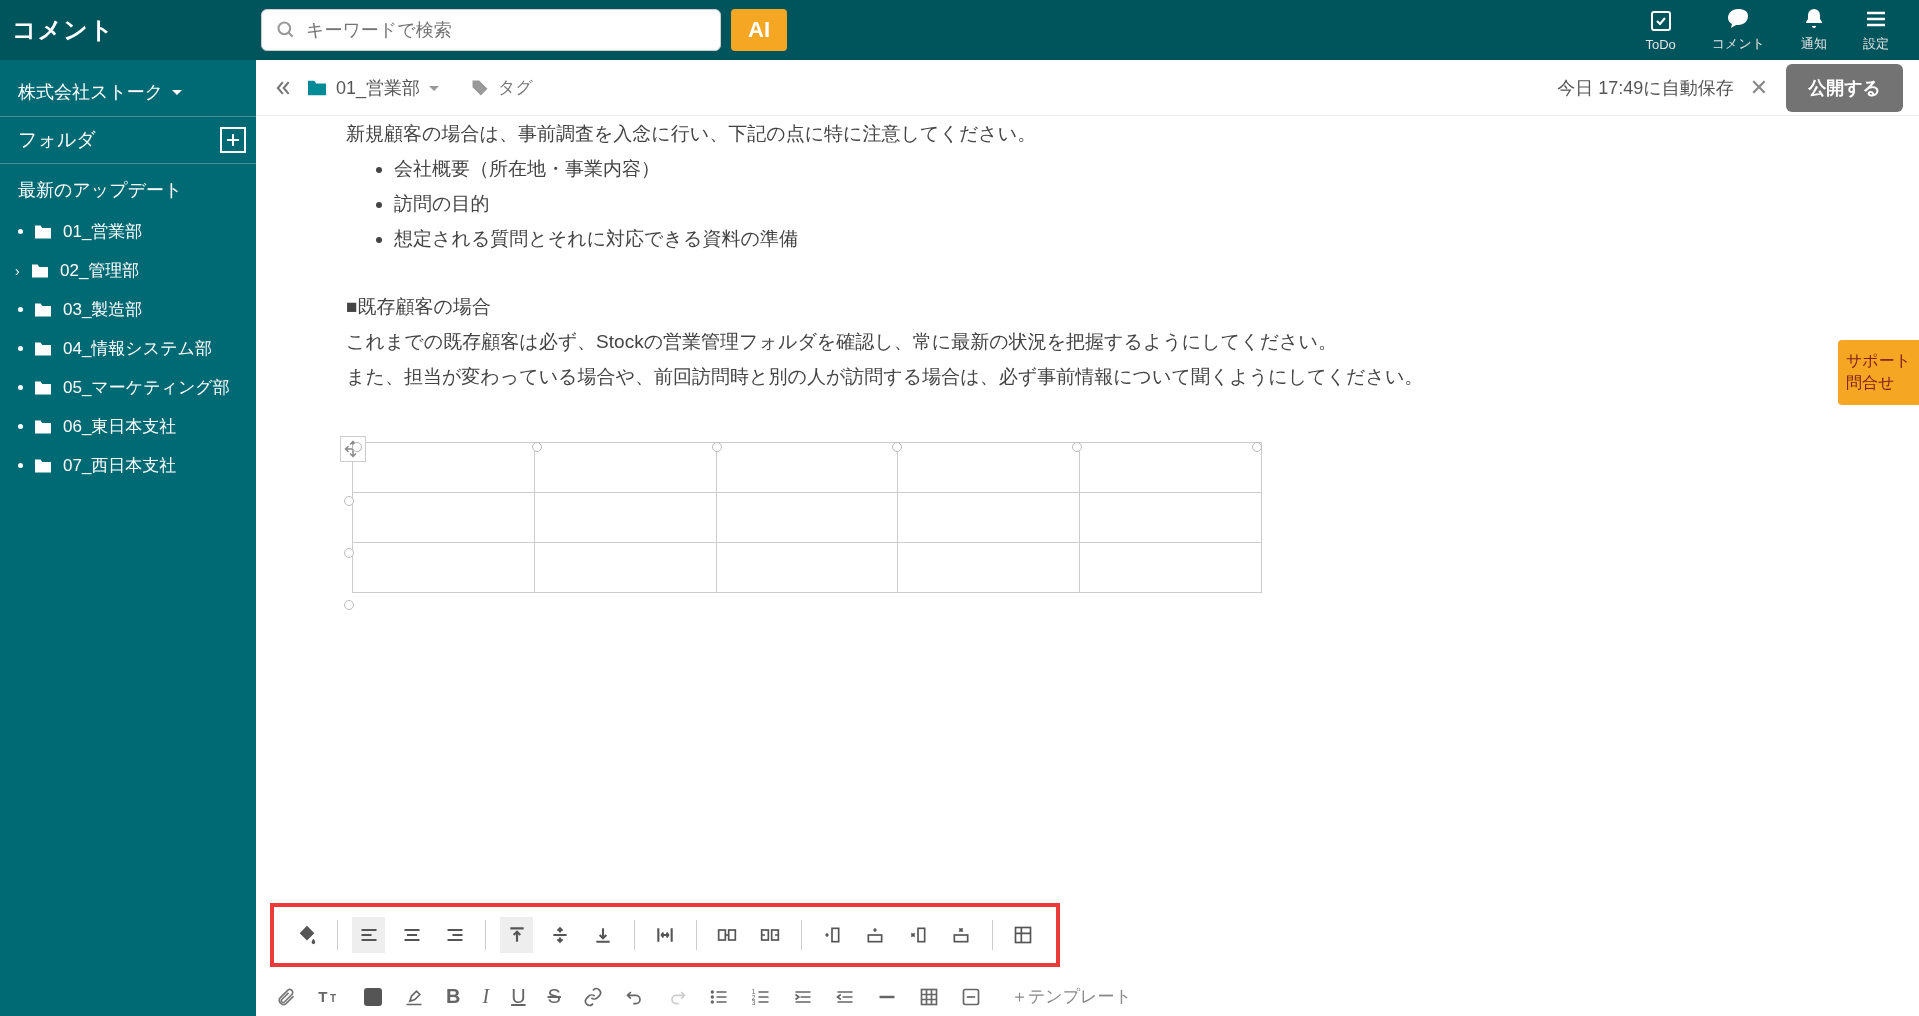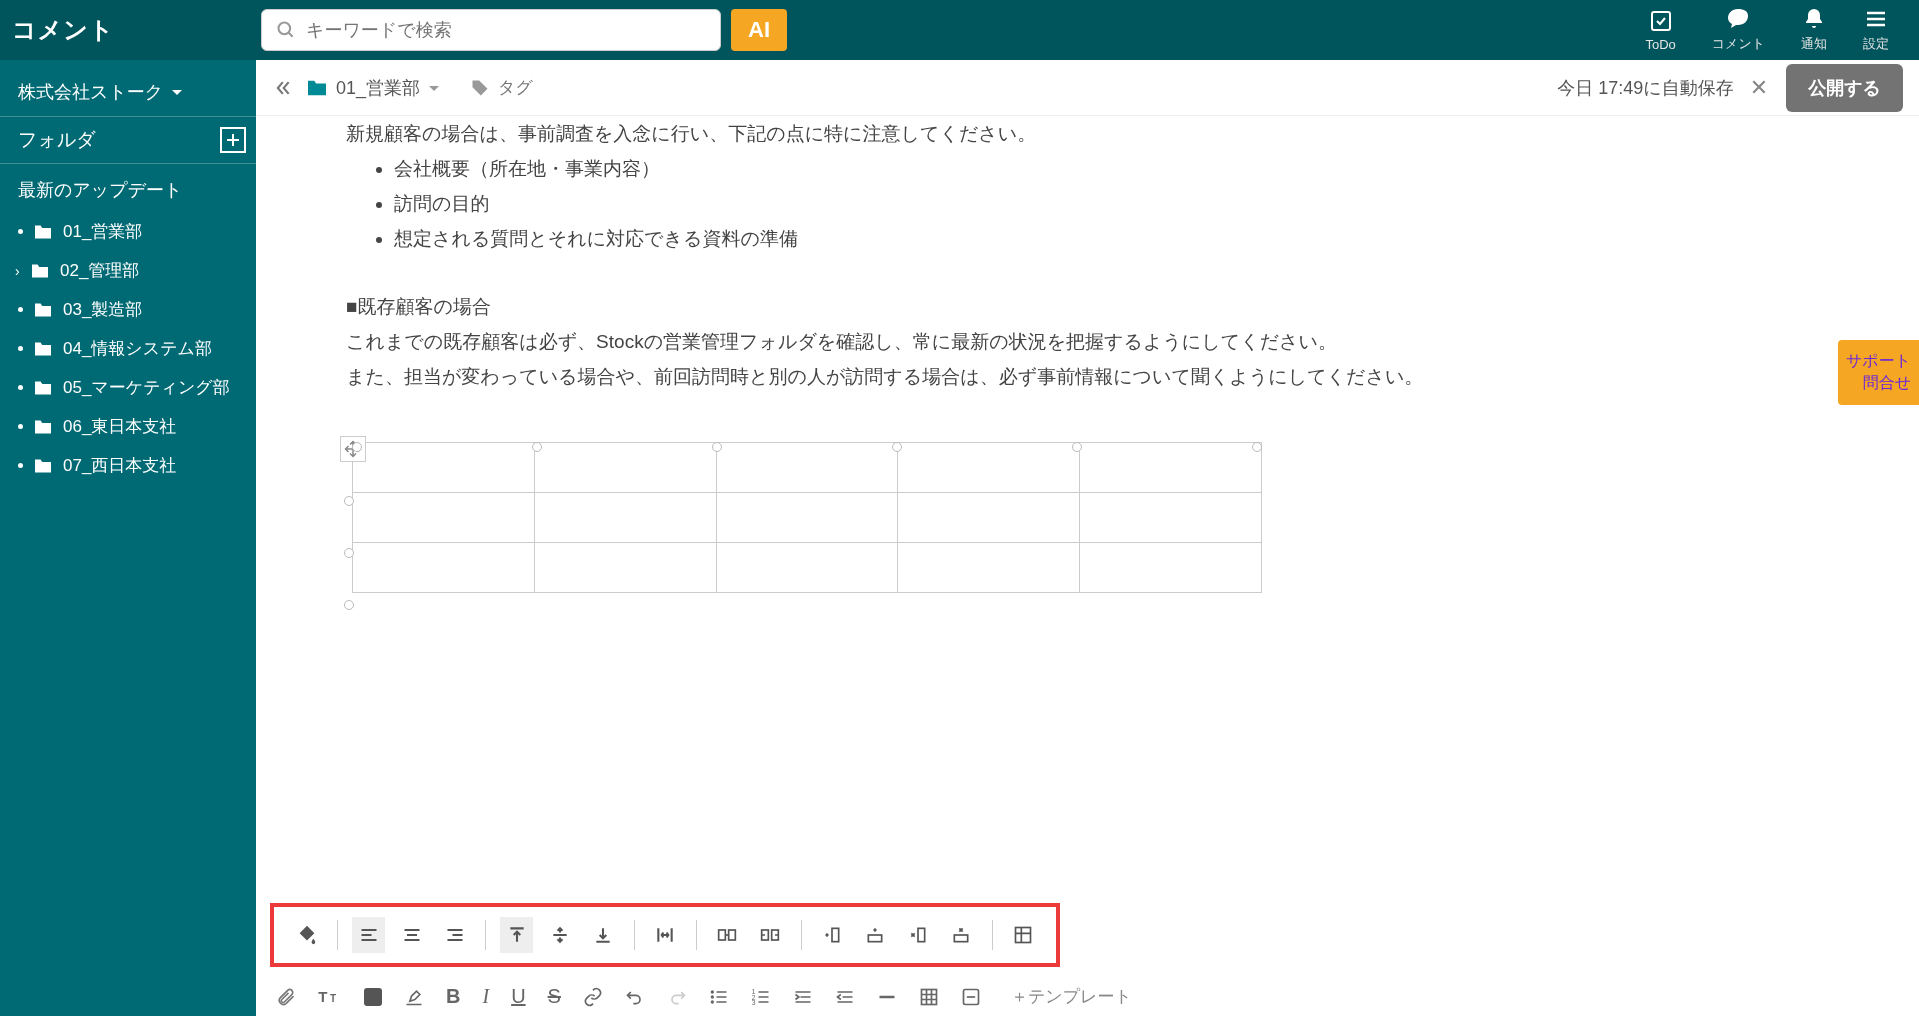--- a/index.html
+++ b/index.html
@@ -192,24 +192,24 @@
       border-top: 0px solid #eee;
     }
     .fbtn { display: flex; align-items: center; justify-content: center; color: #555; }
     .template-link { color: #888; font-size: 17px; margin-left: 8px; }
     
     
     .support {
       position: absolute;
       right: 0; top: 280px;
       background: #f5a623;
-      color: #6d28d9;
+      color: #7f1d1d;
       padding: 10px 8px;
       font-size: 16px;
-      text-align: right;
+      text-align: left;
       line-height: 1.4;
       border-radius: 4px 0 0 4px;
       writing-mode: horizontal-tb;
     }
     
     svg { display: block; }
   </style>
 </head>
 <body>
 

